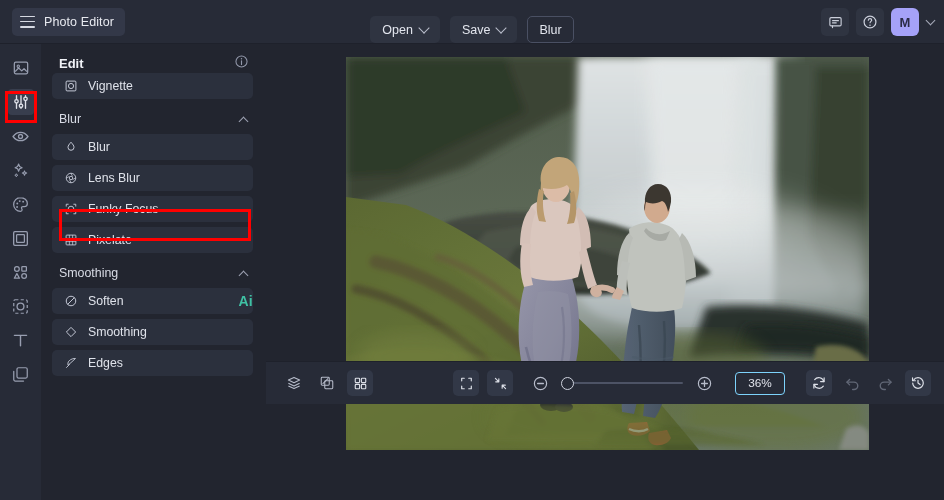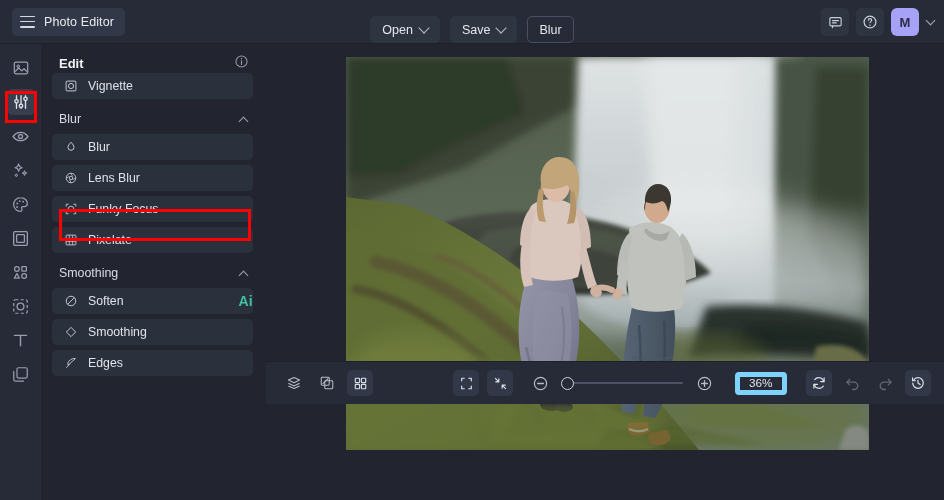--- a/index.html
+++ b/index.html
@@ -149,21 +149,21 @@
   .bb-left { display: flex; align-items: center; gap: 7px; padding-left: 15px; }
   .bb-center { display: flex; align-items: center; gap: 8px; margin-left: 80px; }
   .zoom-slider { position: relative; width: 122px; height: 14px; display: flex; align-items: center; cursor: pointer; }
   .zs-track { position: absolute; left: 6px; right: 0; height: 1.6px; background: #4d5365; border-radius: 2px; }
   .zs-thumb {
     position: absolute; left: 0px; width: 13px; height: 13px; border-radius: 50%;
     border: 1.6px solid #cfd3de; background: #272b37; cursor: pointer;
   }
   .zoom-val {
     margin-left: 10px; height: 23px; min-width: 50px; padding: 0 9px;
-    border: 5px solid #7dd3fc; border-radius: 4px;
+    border: 1px solid #7dd3fc; border-radius: 4px;
     display: flex; align-items: center; justify-content: center;
     font-size: 11.8px; color: #dfe2ea; cursor: pointer;
   }
   .bb-right { margin-left: auto; display: flex; align-items: center; gap: 7px; padding-right: 13px; }
 
   
   .redbox { position: absolute; border: 3px solid #ff0000; pointer-events: none; z-index: 50; }
   #redbox-rail { left: 5px; top: 91px; width: 32px; height: 32px; }
   #redbox-blur { left: 59px; top: 209px; width: 192px; height: 32px; }
 </style>

